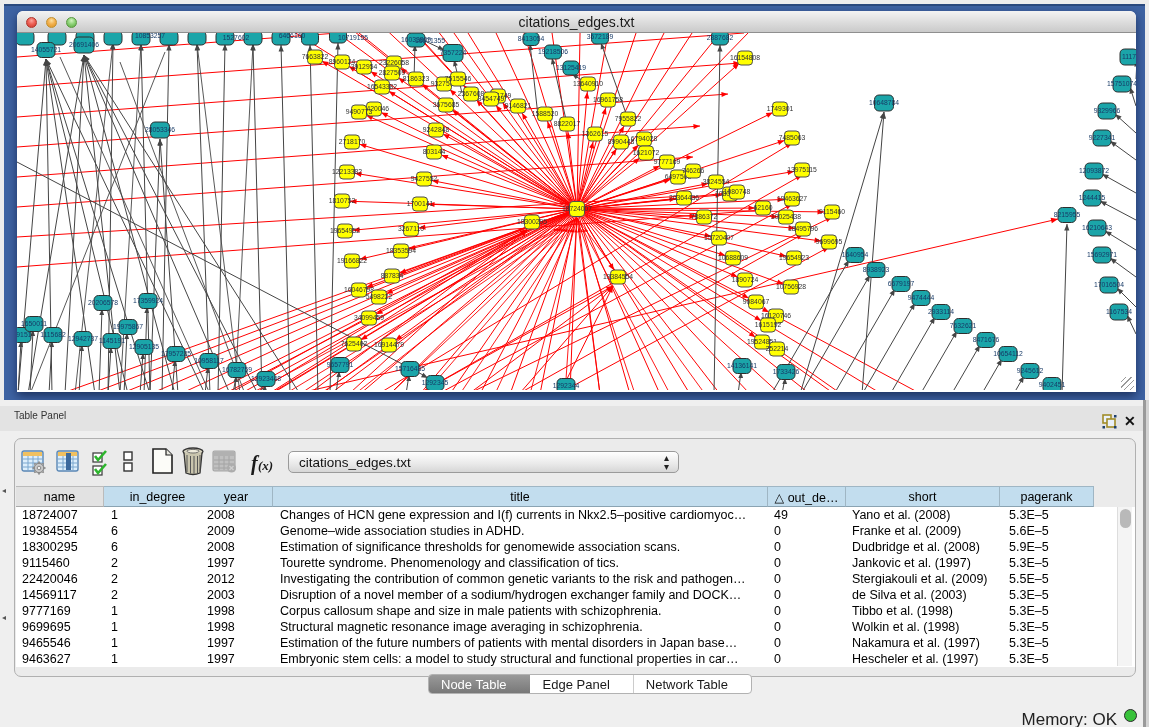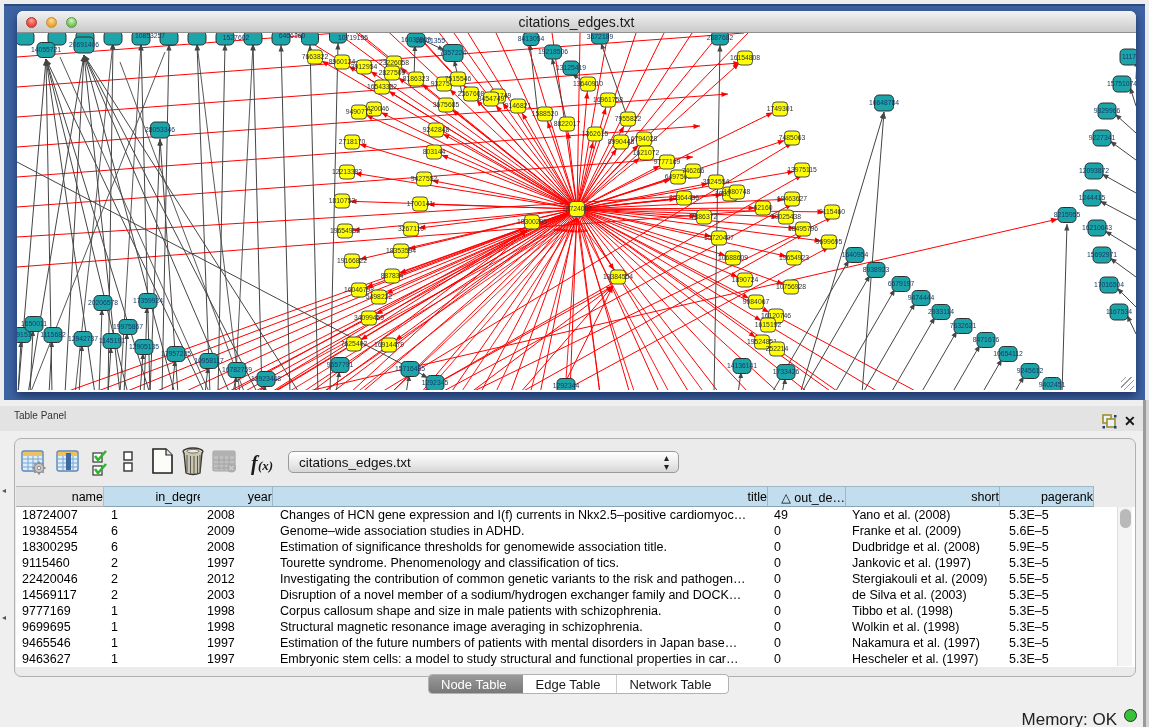--- a/index.html
+++ b/index.html
@@ -12,29 +12,29 @@
 #tlg{left:49px;background:radial-gradient(circle at 50% 30%,#d2f3c0,#8ed378 45%,#59a840);border:1px solid #58973f}
 #grip{position:absolute;right:2px;bottom:2px;width:13px;height:13px;background:repeating-linear-gradient(135deg,transparent 0 3px,#9a9a9a 3px 4px)}
 #tablepanel{position:absolute;left:0;top:400px;width:1149px;height:327px;background:#efefef}
 #tphead{position:absolute;left:0;top:6px;width:1143px;height:25px;background:#e3e3e3}
 #tphead span{position:absolute;left:14px;top:4px;font-size:10px;color:#333}
 #container{position:absolute;left:14px;top:38px;width:1122px;height:239px;background:#ebebeb;border:1px solid #b0b0b0;border-radius:7px}
 #toolbar{position:absolute;left:0;top:0;width:100%;height:46px}
 #dropdown{position:absolute;left:273px;top:12px;width:391px;height:22px;background:linear-gradient(#fff,#e9e9e9 60%,#d6d6d6);border:1px solid #9a9a9a;border-radius:5px;font-size:13.5px;color:#111;padding:3px 0 0 10px}
 #dropdown .arrows{position:absolute;right:9px;top:2px;font-size:10px;color:#222;line-height:8.5px}
 #thead{position:absolute;left:1px;top:47px;width:1119px;height:21px;font-size:12.5px;color:#000}
-#thead span{position:absolute;top:0;height:21px;text-align:right;padding-top:3px;background:#c2ddee;border-right:1px solid #9fb6c4;border-top:1px solid #9fb6c4;border-bottom:1px solid #8aa3b2}
+#thead span{position:absolute;top:0;height:21px;text-align:center;padding-top:3px;background:#c2ddee;border-right:1px solid #9fb6c4;border-top:1px solid #9fb6c4;border-bottom:1px solid #8aa3b2}
 #tbody{position:absolute;left:1px;top:68px;width:1119px;height:160px;background:#fff;font-size:12.5px;color:#000}
 .trow{position:relative;height:16px;white-space:nowrap}
 .trow span{position:absolute;top:1px;overflow:hidden}
 .c0{left:6px;width:85px}.c1{left:95px;width:90px}.c2{left:191px;width:70px}.c3{left:264px;width:488px}.c4{left:758px;width:70px}.c5{left:836px;width:150px}.c6{left:993px;width:92px}
 #sbar{position:absolute;right:3px;top:68px;width:15px;height:159px;background:#f4f4f4;border-left:1px solid #ddd}
 #sthumb{position:absolute;left:2px;top:2px;width:11px;height:19px;background:#b9b9b9;border-radius:6px}
 #tabs{position:absolute;left:428px;top:274px;height:20px;background:#fff;border:1px solid #b2b2b2;border-radius:4px;font-size:13px;display:flex;overflow:hidden}
-#tabs div{padding:2px 16px 0 12px;color:#1a1a1a}
+#tabs div{padding:2px 23px 0 12px;color:#1a1a1a}
 #tabs .sel{background:linear-gradient(#9a9a9a,#787878);color:#fff}
 #tabs .mid{border-left:1px solid #fff;border-right:1px solid #ccc}
 #mem{position:absolute;right:32px;top:310px;font-size:17px;color:#222}
 #memdot{position:absolute;right:12px;top:309px;width:13px;height:13px;border-radius:50%;background:#38c23a;border:1.5px solid #2c2c2c}
 #rgut{position:absolute;left:1143px;top:400px;width:6px;height:327px;background:#d4d4d4;border-left:3px solid #9a9a9a}
 #floaticon{position:absolute;left:1102px;top:8px;width:15px;height:15px}
 #closeicon{position:absolute;left:1124px;top:7px;font-size:14px;font-weight:bold;color:#111}
 </style></head><body>
 <div id="desktop">
   <div id="win">
@@ -824,21 +824,21 @@
           <span class="c2">2009</span>
           <span class="c3">Genome–wide association studies in ADHD.</span>
           <span class="c4">0</span>
           <span class="c5">Franke et al. (2009)</span>
           <span class="c6">5.6E–5</span>
         </div>
 <div class="trow">
           <span class="c0">18300295</span>
           <span class="c1">6</span>
           <span class="c2">2008</span>
-          <span class="c3">Estimation of significance thresholds for genomewide association title.</span>
+          <span class="c3">Estimation of significance thresholds for genomewide association scans.</span>
           <span class="c4">0</span>
           <span class="c5">Dudbridge et al. (2008)</span>
           <span class="c6">5.9E–5</span>
         </div>
 <div class="trow">
           <span class="c0">9115460</span>
           <span class="c1">2</span>
           <span class="c2">1997</span>
           <span class="c3">Tourette syndrome. Phenomenology and classification of tics.</span>
           <span class="c4">0</span>
@@ -899,20 +899,20 @@
           <span class="c5">Hescheler et al. (1997)</span>
           <span class="c6">5.3E–5</span>
         </div>
     </div>
     <div id="sbar">
         <div id="sthumb"></div>
       </div>
   </div>
   <div id="tabs">
       <div class="sel">Node Table</div>
-      <div class="mid">Edge Table</div>
+      <div class="mid">Edge Panel</div>
       <div>Network Table</div>
     </div>
   <div id="mem">Memory: OK</div>
     <div id="memdot"></div>
 </div>
 <div id="rgut"></div>
 <div style="position:absolute;left:2px;top:486px;font-size:8px;color:#555">◂</div>
 <div style="position:absolute;left:2px;top:613px;font-size:8px;color:#555">◂</div>
 </body></html>

